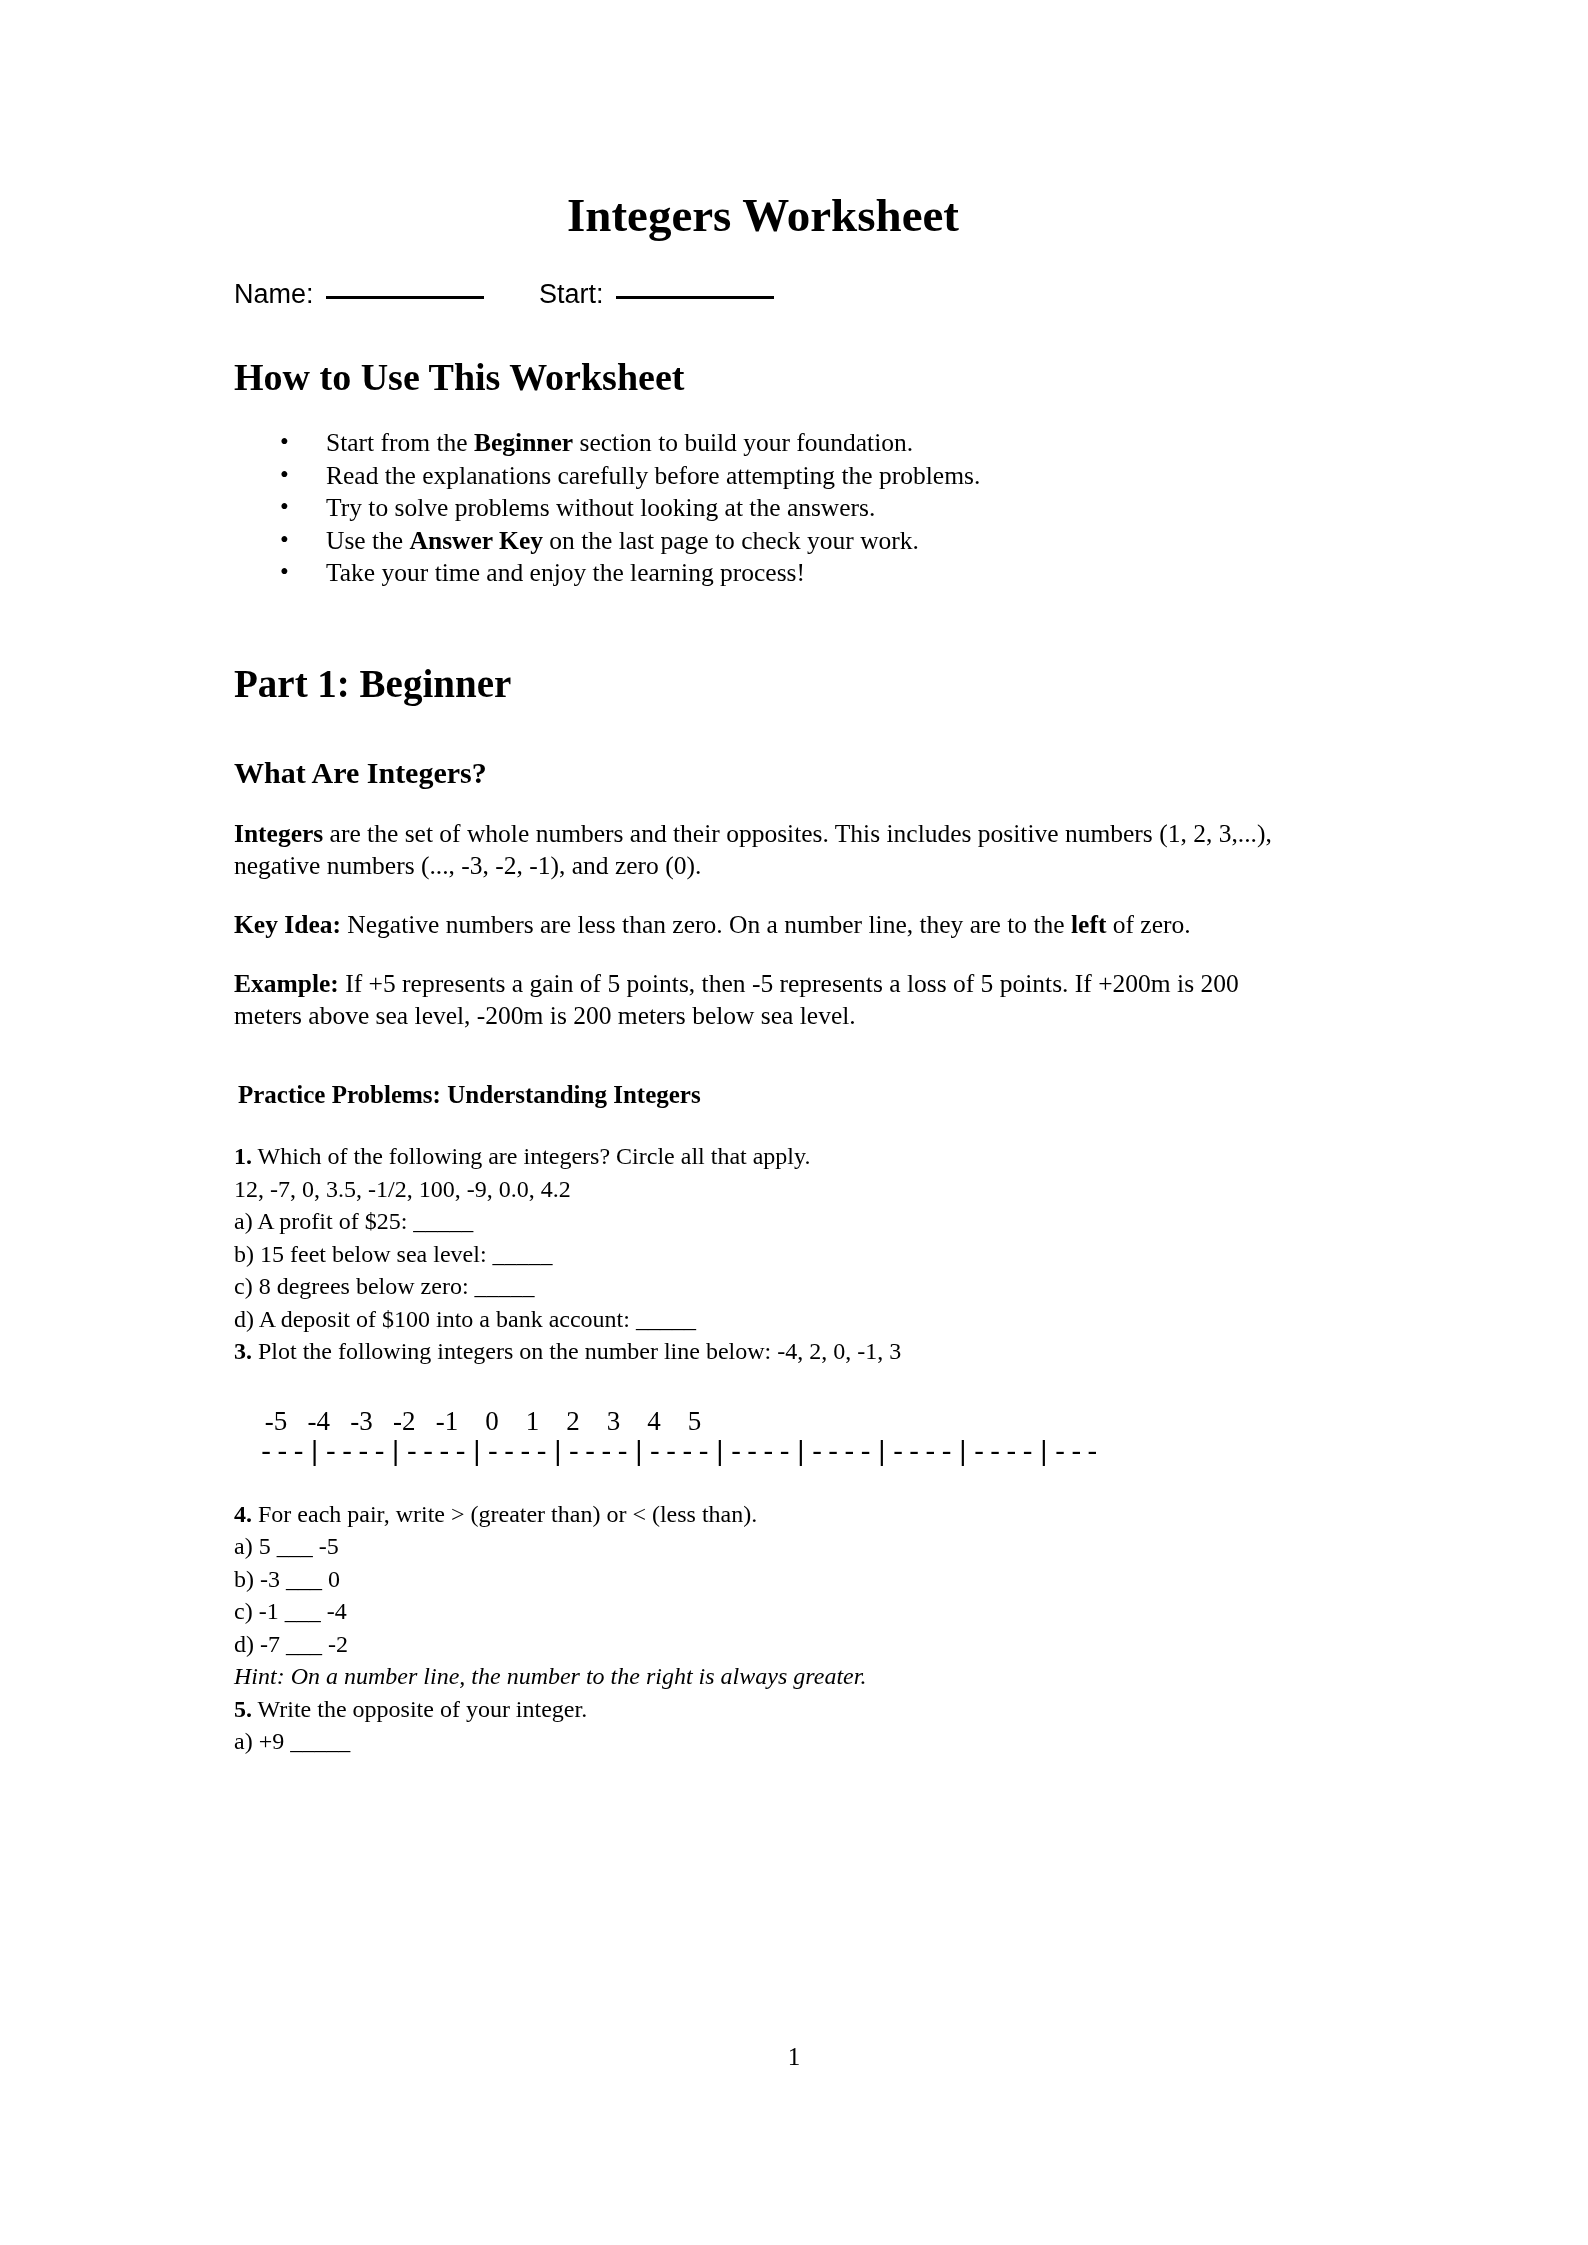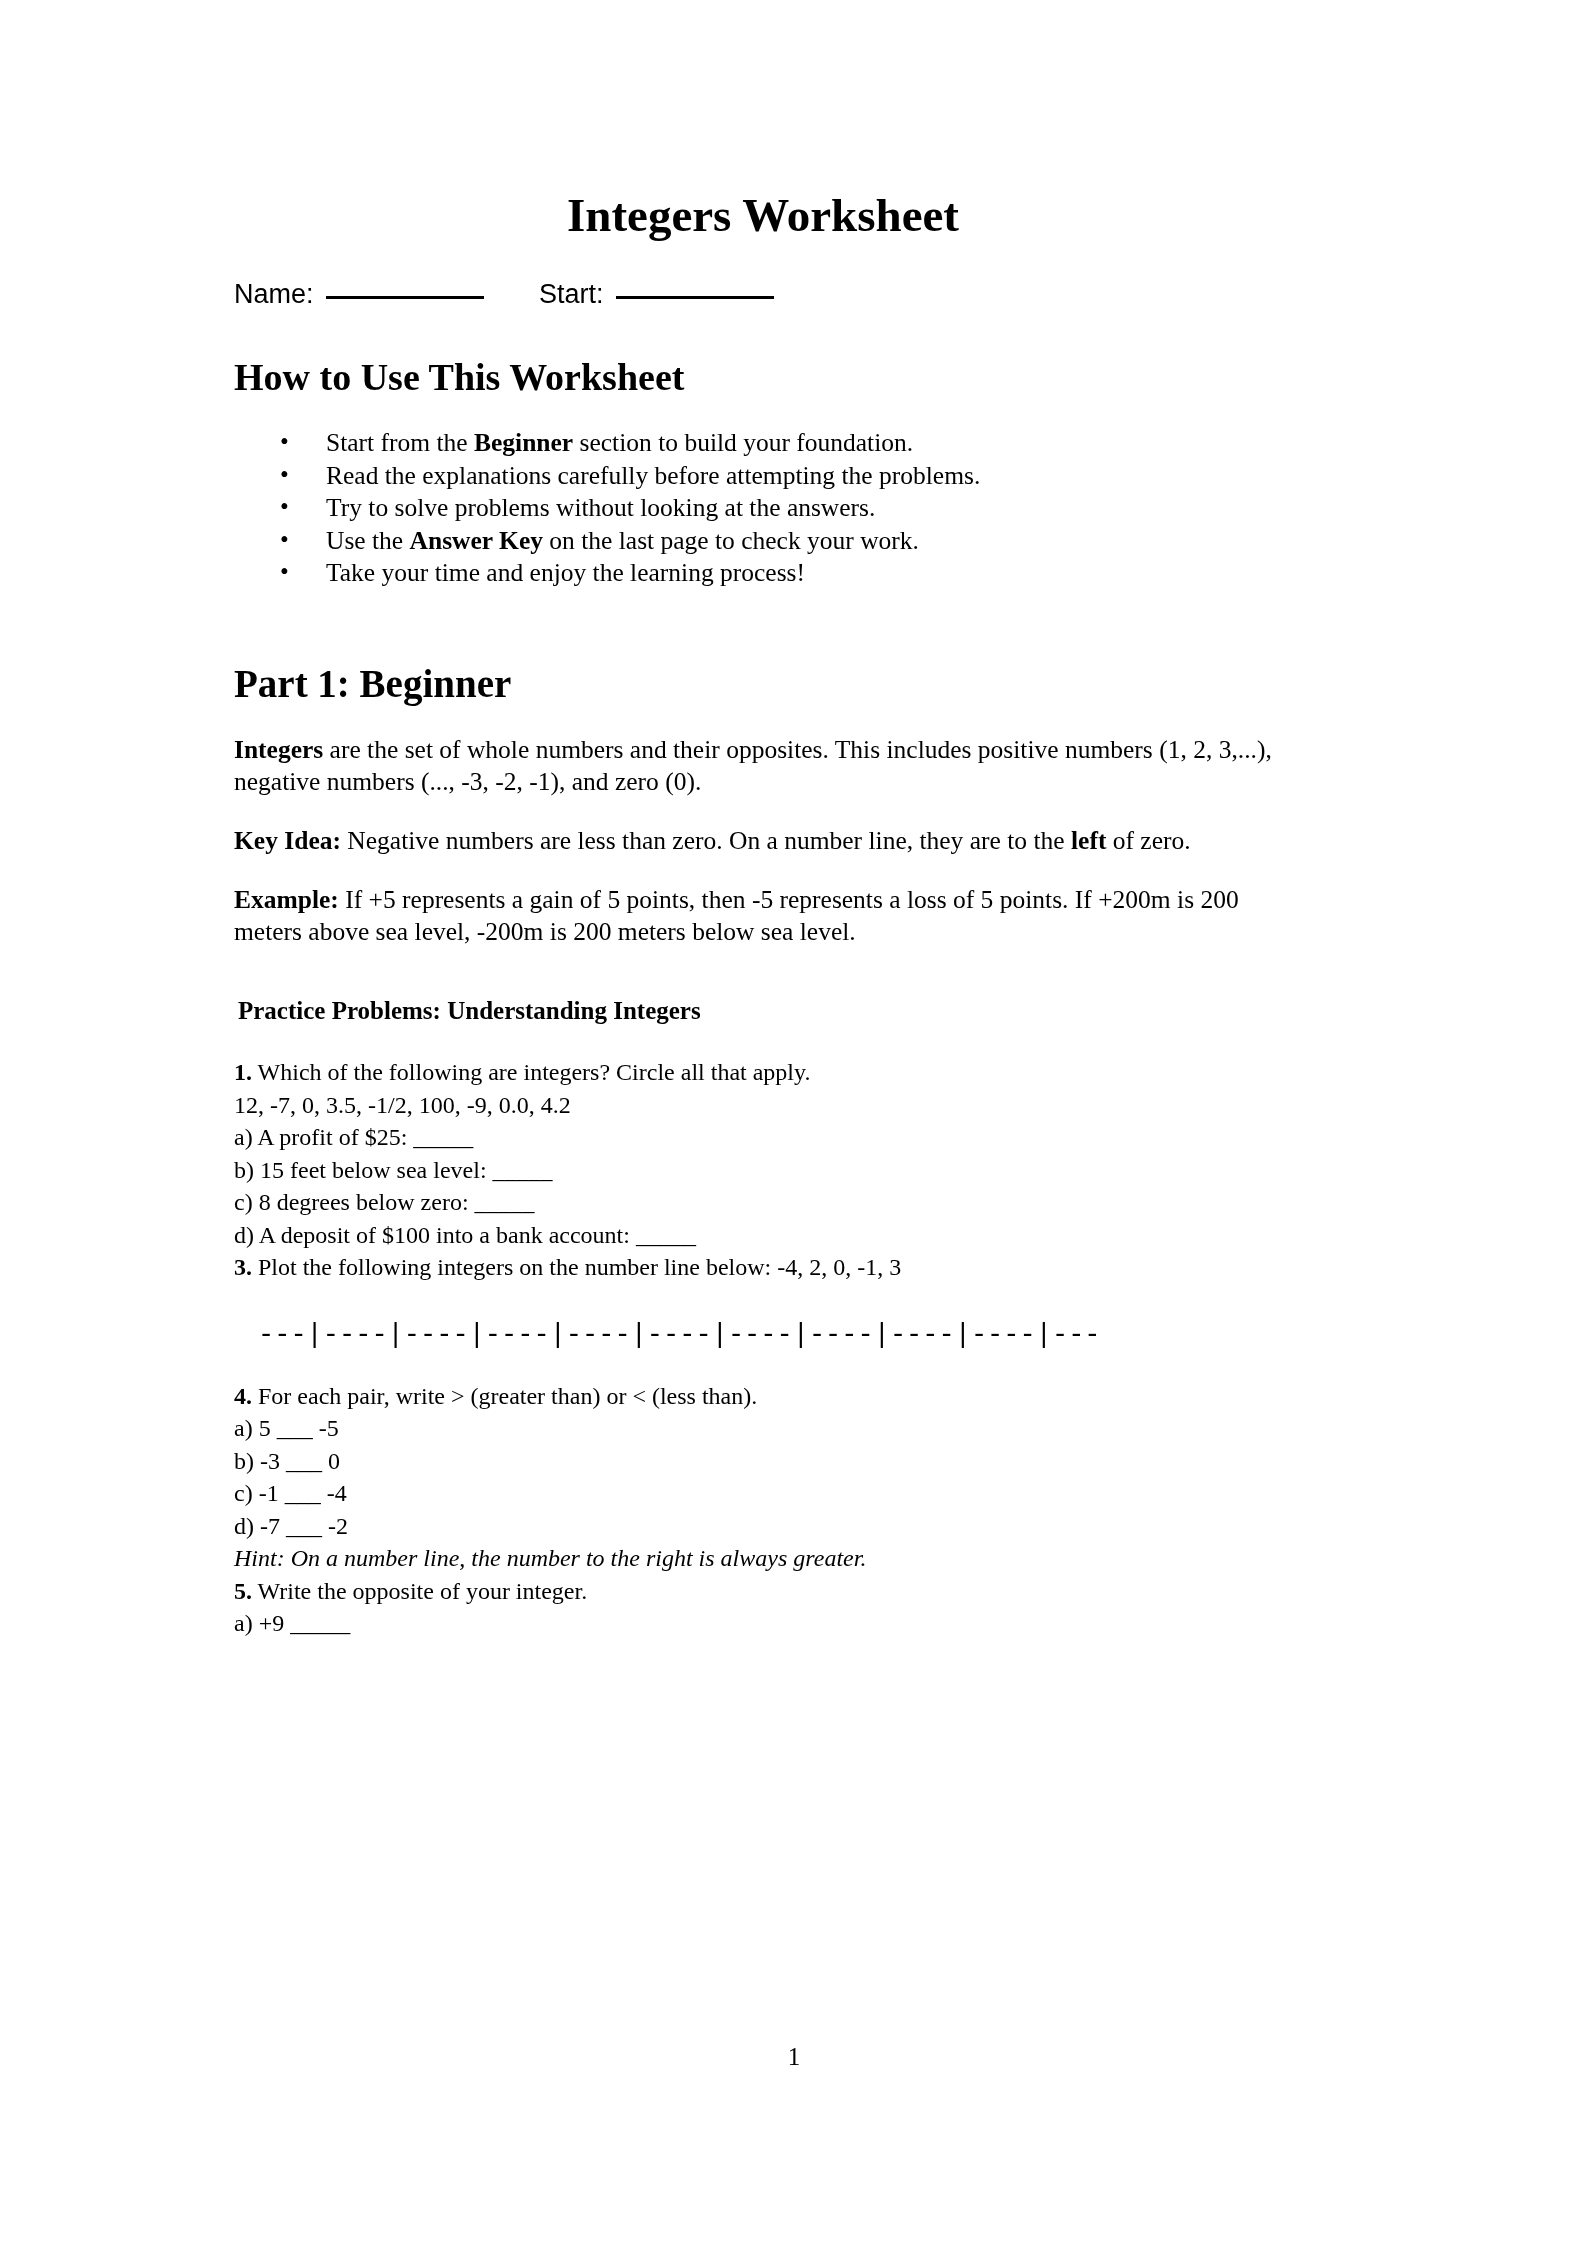--- a/index.html
+++ b/index.html
@@ -179,40 +179,42 @@
     <ul class="howto">
       <li><span>Start from the </span><b>Beginner</b><span> section to build your foundation.</span></li>
       <li><span>Read the explanations carefully before attempting the problems.</span><b></b><span></span></li>
       <li><span>Try to solve problems without looking at the answers.</span><b></b><span></span></li>
       <li><span>Use the </span><b>Answer Key</b><span> on the last page to check your work.</span></li>
       <li><span>Take your time and enjoy the learning process!</span><b></b><span></span></li>
     </ul>
 
     <h1 class="part">Part 1: Beginner</h1>
 
+    <h3 class="h-sub">What Are Integers?</h3>
 
     <p class="body"><b>Integers</b><span> are the set of whole numbers and their opposites. This includes positive numbers (1, 2, 3,...), negative numbers (..., -3, -2, -1), and zero (0).</span></p>
 
     <p class="body"><b>Key Idea:</b><span> Negative numbers are less than zero. On a number line, they are to the </span><b>left</b><span> of zero.</span></p>
 
     <p class="body"><b>Example:</b><span> If +5 represents a gain of 5 points, then -5 represents a loss of 5 points. If +200m is 200 meters above sea level, -200m is 200 meters below sea level.</span></p>
 
     <h3 class="h-practice">Practice Problems: Understanding Integers</h3>
 
     <div class="problems">
       <div class="pline"><span class="qnum">1.</span><span> Which of the following are integers? Circle all that apply.</span></div>
       <div class="pline"><span class="qnum"></span><span>12, -7, 0, 3.5, -1/2, 100, -9, 0.0, 4.2</span></div>
       <div class="pline"><span class="qnum"></span><span>a) A profit of $25: _____</span></div>
       <div class="pline"><span class="qnum"></span><span>b) 15 feet below sea level: _____</span></div>
       <div class="pline"><span class="qnum"></span><span>c) 8 degrees below zero: _____</span></div>
       <div class="pline"><span class="qnum"></span><span>d) A deposit of $100 into a bank account: _____</span></div>
       <div class="pline"><span class="qnum">3.</span><span> Plot the following integers on the number line below: -4, 2, 0, -1, 3</span></div>
     </div>
 
     <div class="numline-wrap">
+      <div class="numline-labels"> -5   -4   -3   -2   -1    0    1    2    3    4    5</div>
       <div class="numline-ticks">---|----|----|----|----|----|----|----|----|----|---</div>
     </div>
 
     <div class="problems">
       <div class="pline"><span class="qnum">4.</span><span> For each pair, write &gt; (greater than) or &lt; (less than).</span></div>
       <div class="pline"><span class="qnum"></span><span>a) 5 ___ -5</span></div>
       <div class="pline"><span class="qnum"></span><span>b) -3 ___ 0</span></div>
       <div class="pline"><span class="qnum"></span><span>c) -1 ___ -4</span></div>
       <div class="pline"><span class="qnum"></span><span>d) -7 ___ -2</span></div>
 

